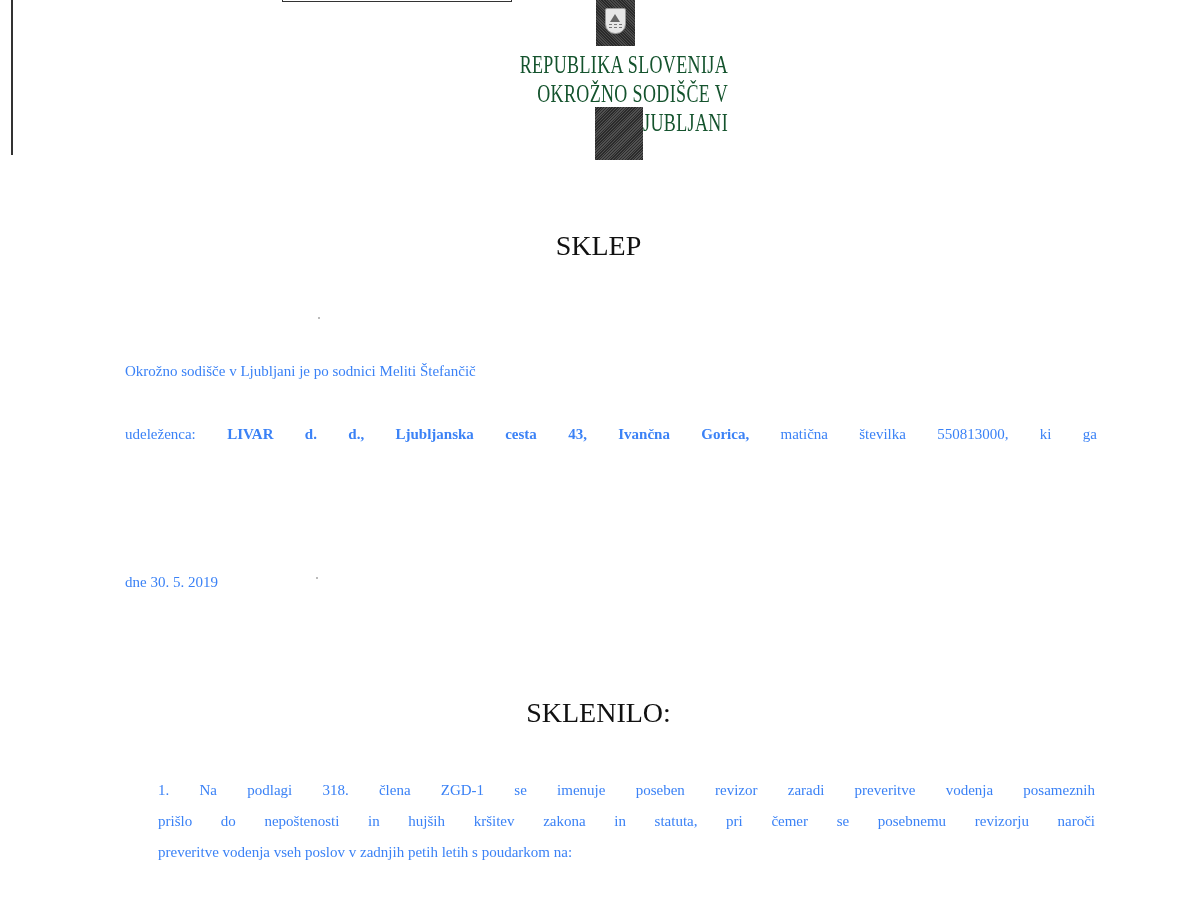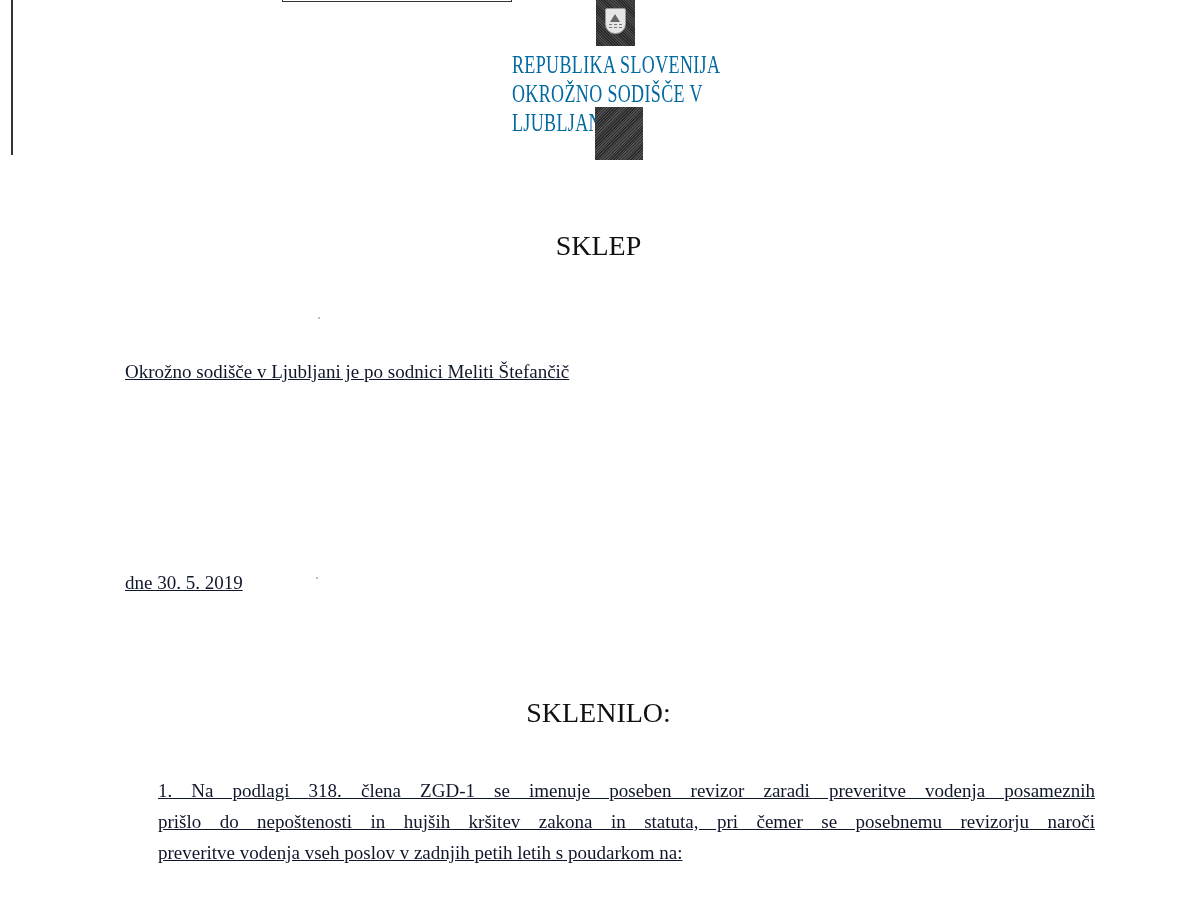--- a/index.html
+++ b/index.html
@@ -77,23 +77,23 @@
       top: 107px;
       width: 48px;
       height: 53px;
       background: repeating-linear-gradient(135deg, #2b2b2b 0 1px, #505050 1px 2px);
     }
     .court-header {
       position: absolute;
       left: 470px;
       top: 50px;
       width: 300px;
-      text-align: left;
+      text-align: right;
       font-family: "Liberation Serif", serif;
-      color: #0369a1;
+      color: #14532d;
       line-height: 29px;
     }
     .court-header .l1 {
       display: block;
       font-size: 25px;
       transform: scaleX(0.72);
       letter-spacing: 0.5px;
     }
     .court-header .l2 {
       display: block;
@@ -106,24 +106,23 @@
       left: 0;
       width: 1185px;
       text-align: center;
       font-size: 28px;
       color: #111;
     }
     .title.sklep { top: 230px; left: 6px; }
     .title.sklenilo { top: 697px; left: 6px; }
     .p {
       position: absolute;
-      font-size: 19px;
+      font-size: 15px;
       line-height: 31px;
-      color: #0f172a;
-      text-decoration: underline;
+      color: #3b82f6;
     }
     .p b { font-weight: bold; }
     .line { display: block; white-space: nowrap; }
     .jline {
       display: block;
       text-align: justify;
       text-align-last: justify;
       white-space: normal;
     }
     .speck {
@@ -150,20 +149,21 @@
 
 <div class="lower-block"></div>
 
 <div class="title sklep">SKLEP</div>
 
 <div class="p" style="left:125px; top:356px;">
   <span>Okrožno sodišče v Ljubljani je po sodnici Meliti Štefančič</span>
 </div>
 
 <div class="p" style="left:125px; top:419px; width:972px;">
+  <span class="jline"><span>udeleženca: </span><b>LIVAR d. d., Ljubljanska cesta 43, Ivančna Gorica,</b><span> matična številka 550813000, ki ga</span></span>
 </div>
 
 <div class="p" style="left:125px; top:567px;">dne 30. 5. 2019</div>
 
 <div class="speck" style="left:318px; top:317px;"></div>
 <div class="speck" style="left:316px; top:577px;"></div>
 
 <div class="title sklenilo">SKLENILO:</div>
 
 <div class="p" style="left:158px; top:775px; width:937px; line-height:31px;">

